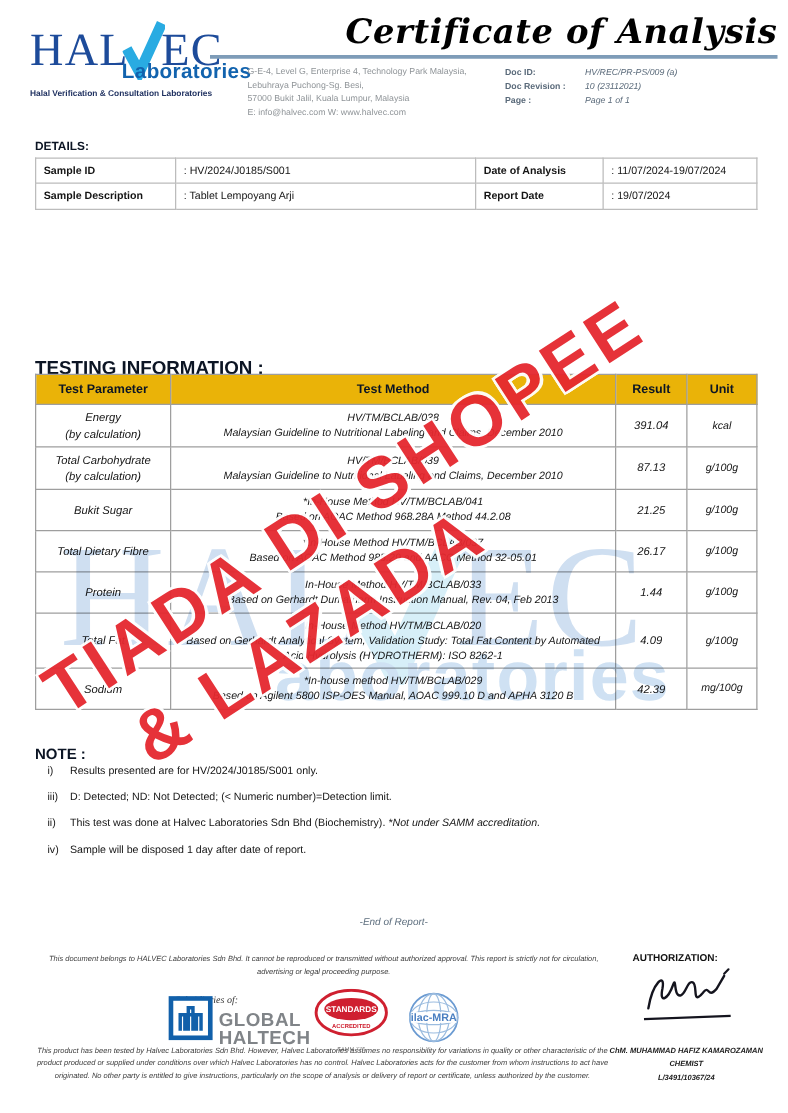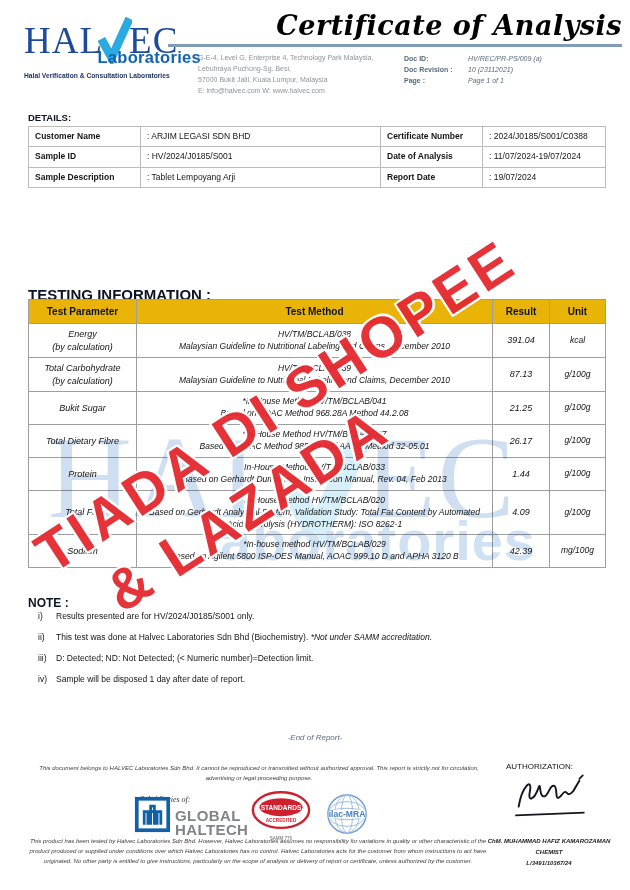--- a/index.html
+++ b/index.html
@@ -41,21 +41,21 @@
   
   .note-heading { position:absolute; left:28px; top:596px; font-size:12px; font-weight:bold; color:#0c1524; }
   .notes { position:absolute; left:38px; top:611px; font-size:8.5px; color:#141414; width:560px; }
   .note-item { display:flex; margin-bottom:10px; line-height:1.3; }
   .note-num { width:18px; flex:none; }
   .note-italic { font-style:italic; }
 
   
   .end-report { position:absolute; left:0; top:733px; width:100%; text-align:center; font-size:8px; font-style:italic; color:#5d6e7e; }
   .disclaimer1 { position:absolute; left:28px; top:764px; width:462px; font-size:6px; font-style:italic; color:#3c3c3c; text-align:center; line-height:1.65; }
-  .auth-label { position:absolute; left:506px; top:762px; font-size:8px; font-weight:normal; color:#111; }
+  .auth-label { position:absolute; left:506px; top:762px; font-size:8px; font-weight:bold; color:#111; }
   .subsidiaries { position:absolute; left:140px; top:785px; font-family:"Liberation Serif",serif; font-style:italic; font-size:8px; color:#333;margin-top:10px; }
   .gh-logo { position:absolute; left:134px; top:796px; display:flex; align-items:flex-end; gap:4px; }
   .gh-text { color:#808488; font-weight:bold; font-size:15px; line-height:0.95; letter-spacing:0.4px; }
   .standards-badge { position:absolute; left:250px; top:791px; width:62px; text-align:center; }
   .samm { font-size:4.5px; color:#666; margin-top:1px; }
   .ilac-badge { position:absolute; left:326px; top:793px; }
   .signature { position:absolute; left:510px; top:770px; }
   .signer { position:absolute; left:468px; top:836px; width:162px; text-align:center; font-size:6px; font-weight:bold; font-style:italic; color:#1a1a1a; line-height:1.85; }
   .disclaimer2 { position:absolute; left:24px; top:836px; width:468px; font-size:6px; font-style:italic; color:#3c3c3c; text-align:center; line-height:1.7; }
 
@@ -120,26 +120,20 @@
 
     <div class="details-heading">DETAILS:</div>
     <table class="details-table">
       <colgroup>
           <col style="width:112px">
           <col style="width:240px">
           <col style="width:102px">
           <col style="width:123px">
         </colgroup>
       <tbody>
-          <tr>
-        <td class="lbl">Customer Name</td>
-        <td>: ARJIM LEGASI SDN BHD</td>
-        <td class="lbl">Certificate Number</td>
-        <td>: 2024/J0185/S001/C0388</td>
-      </tr>
       <tr>
         <td class="lbl">Sample ID</td>
         <td>: HV/2024/J0185/S001</td>
         <td class="lbl">Date of Analysis</td>
         <td>: 11/07/2024-19/07/2024</td>
       </tr>
       <tr>
         <td class="lbl">Sample Description</td>
         <td>: Tablet Lempoyang Arji</td>
         <td class="lbl">Report Date</td>
@@ -245,26 +239,26 @@
     </tbody>
       </table>
 
     <div class="note-heading">NOTE :</div>
     <div class="notes">
       <div class="note-item">
         <span class="note-num">i)</span>
         <span><span>Results presented are for HV/2024/J0185/S001 only.</span><span class="note-italic"></span></span>
       </div>
       <div class="note-item">
+        <span class="note-num">iii)</span>
+        <span><span>D: Detected; ND: Not Detected; (&lt; Numeric number)=Detection limit.</span><span class="note-italic"></span></span>
+      </div>
+      <div class="note-item">
         <span class="note-num">ii)</span>
         <span><span>This test was done at Halvec Laboratories Sdn Bhd (Biochemistry). </span><span class="note-italic">*Not under SAMM accreditation.</span></span>
-      </div>
-      <div class="note-item">
-        <span class="note-num">iii)</span>
-        <span><span>D: Detected; ND: Not Detected; (&lt; Numeric number)=Detection limit.</span><span class="note-italic"></span></span>
       </div>
       <div class="note-item">
         <span class="note-num">iv)</span>
         <span><span>Sample will be disposed 1 day after date of report.</span><span class="note-italic"></span></span>
       </div>
     </div>
 
     <div class="end-report">-End of Report-</div>
     <div class="disclaimer1">This document belongs to HALVEC Laboratories Sdn Bhd. It cannot be reproduced or transmitted without authorized approval. This report is strictly not for circulation, advertising or legal proceeding purpose.</div>
     <div class="auth-label">AUTHORIZATION:</div>

